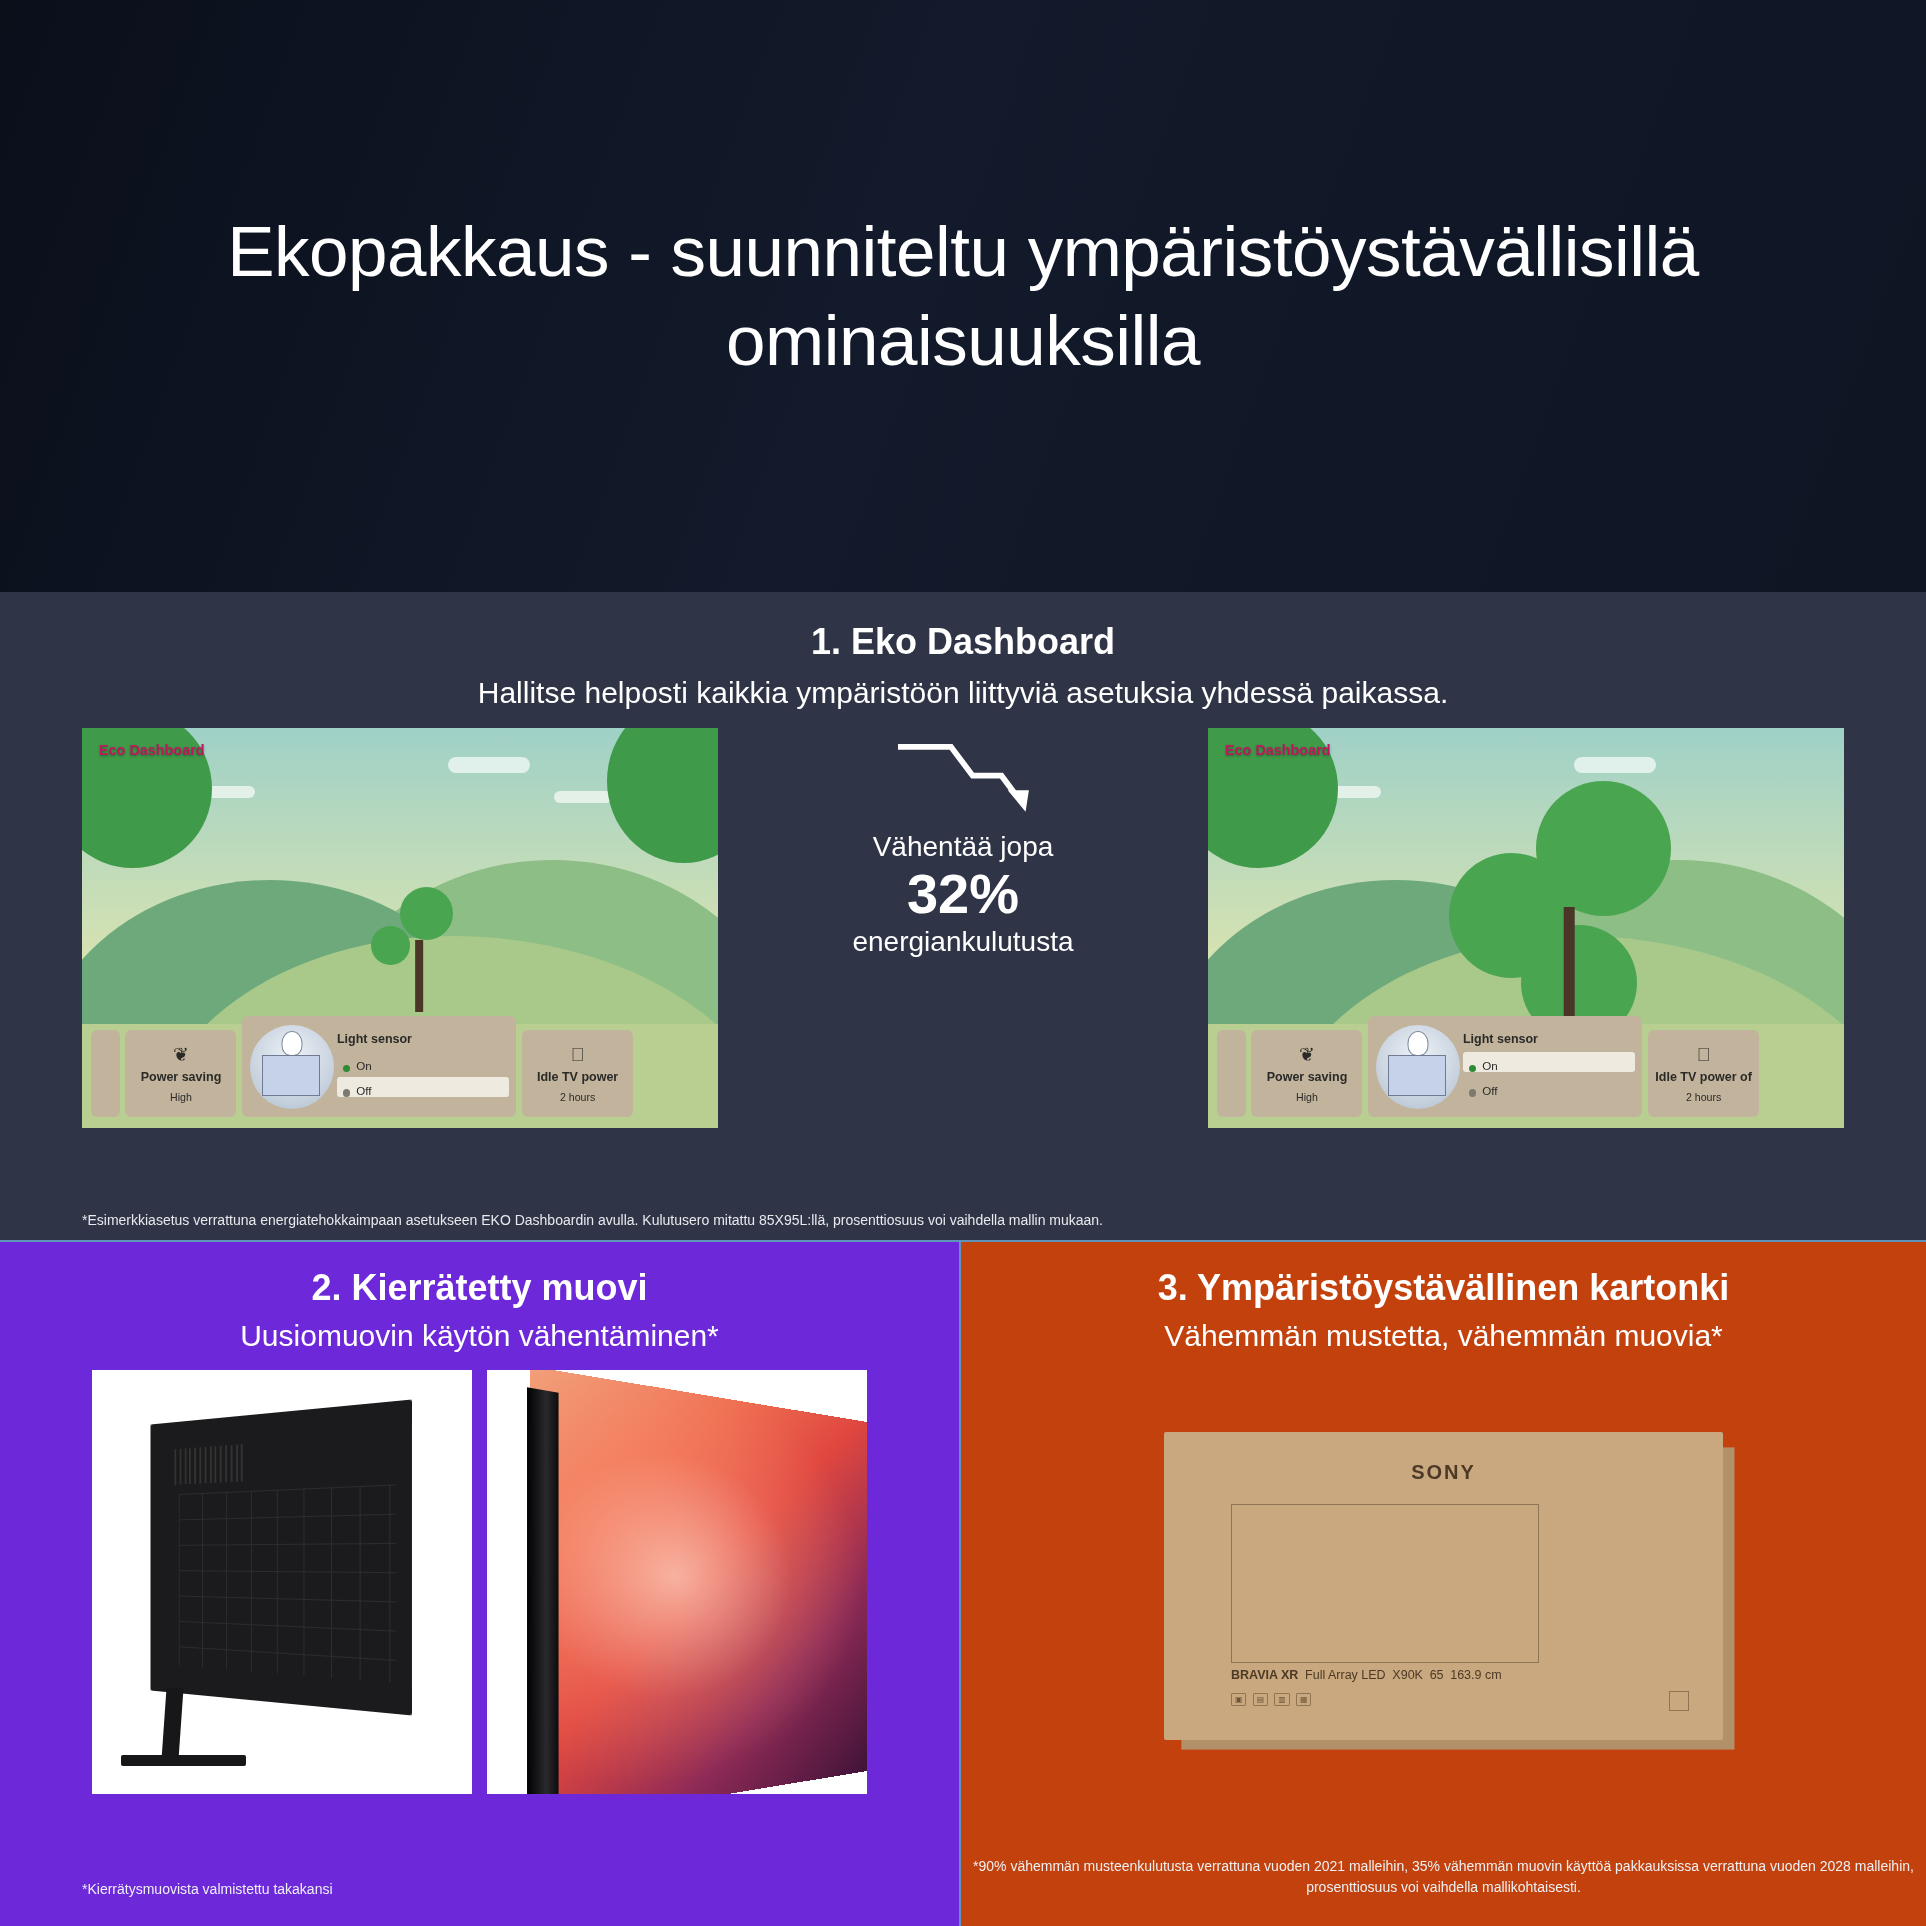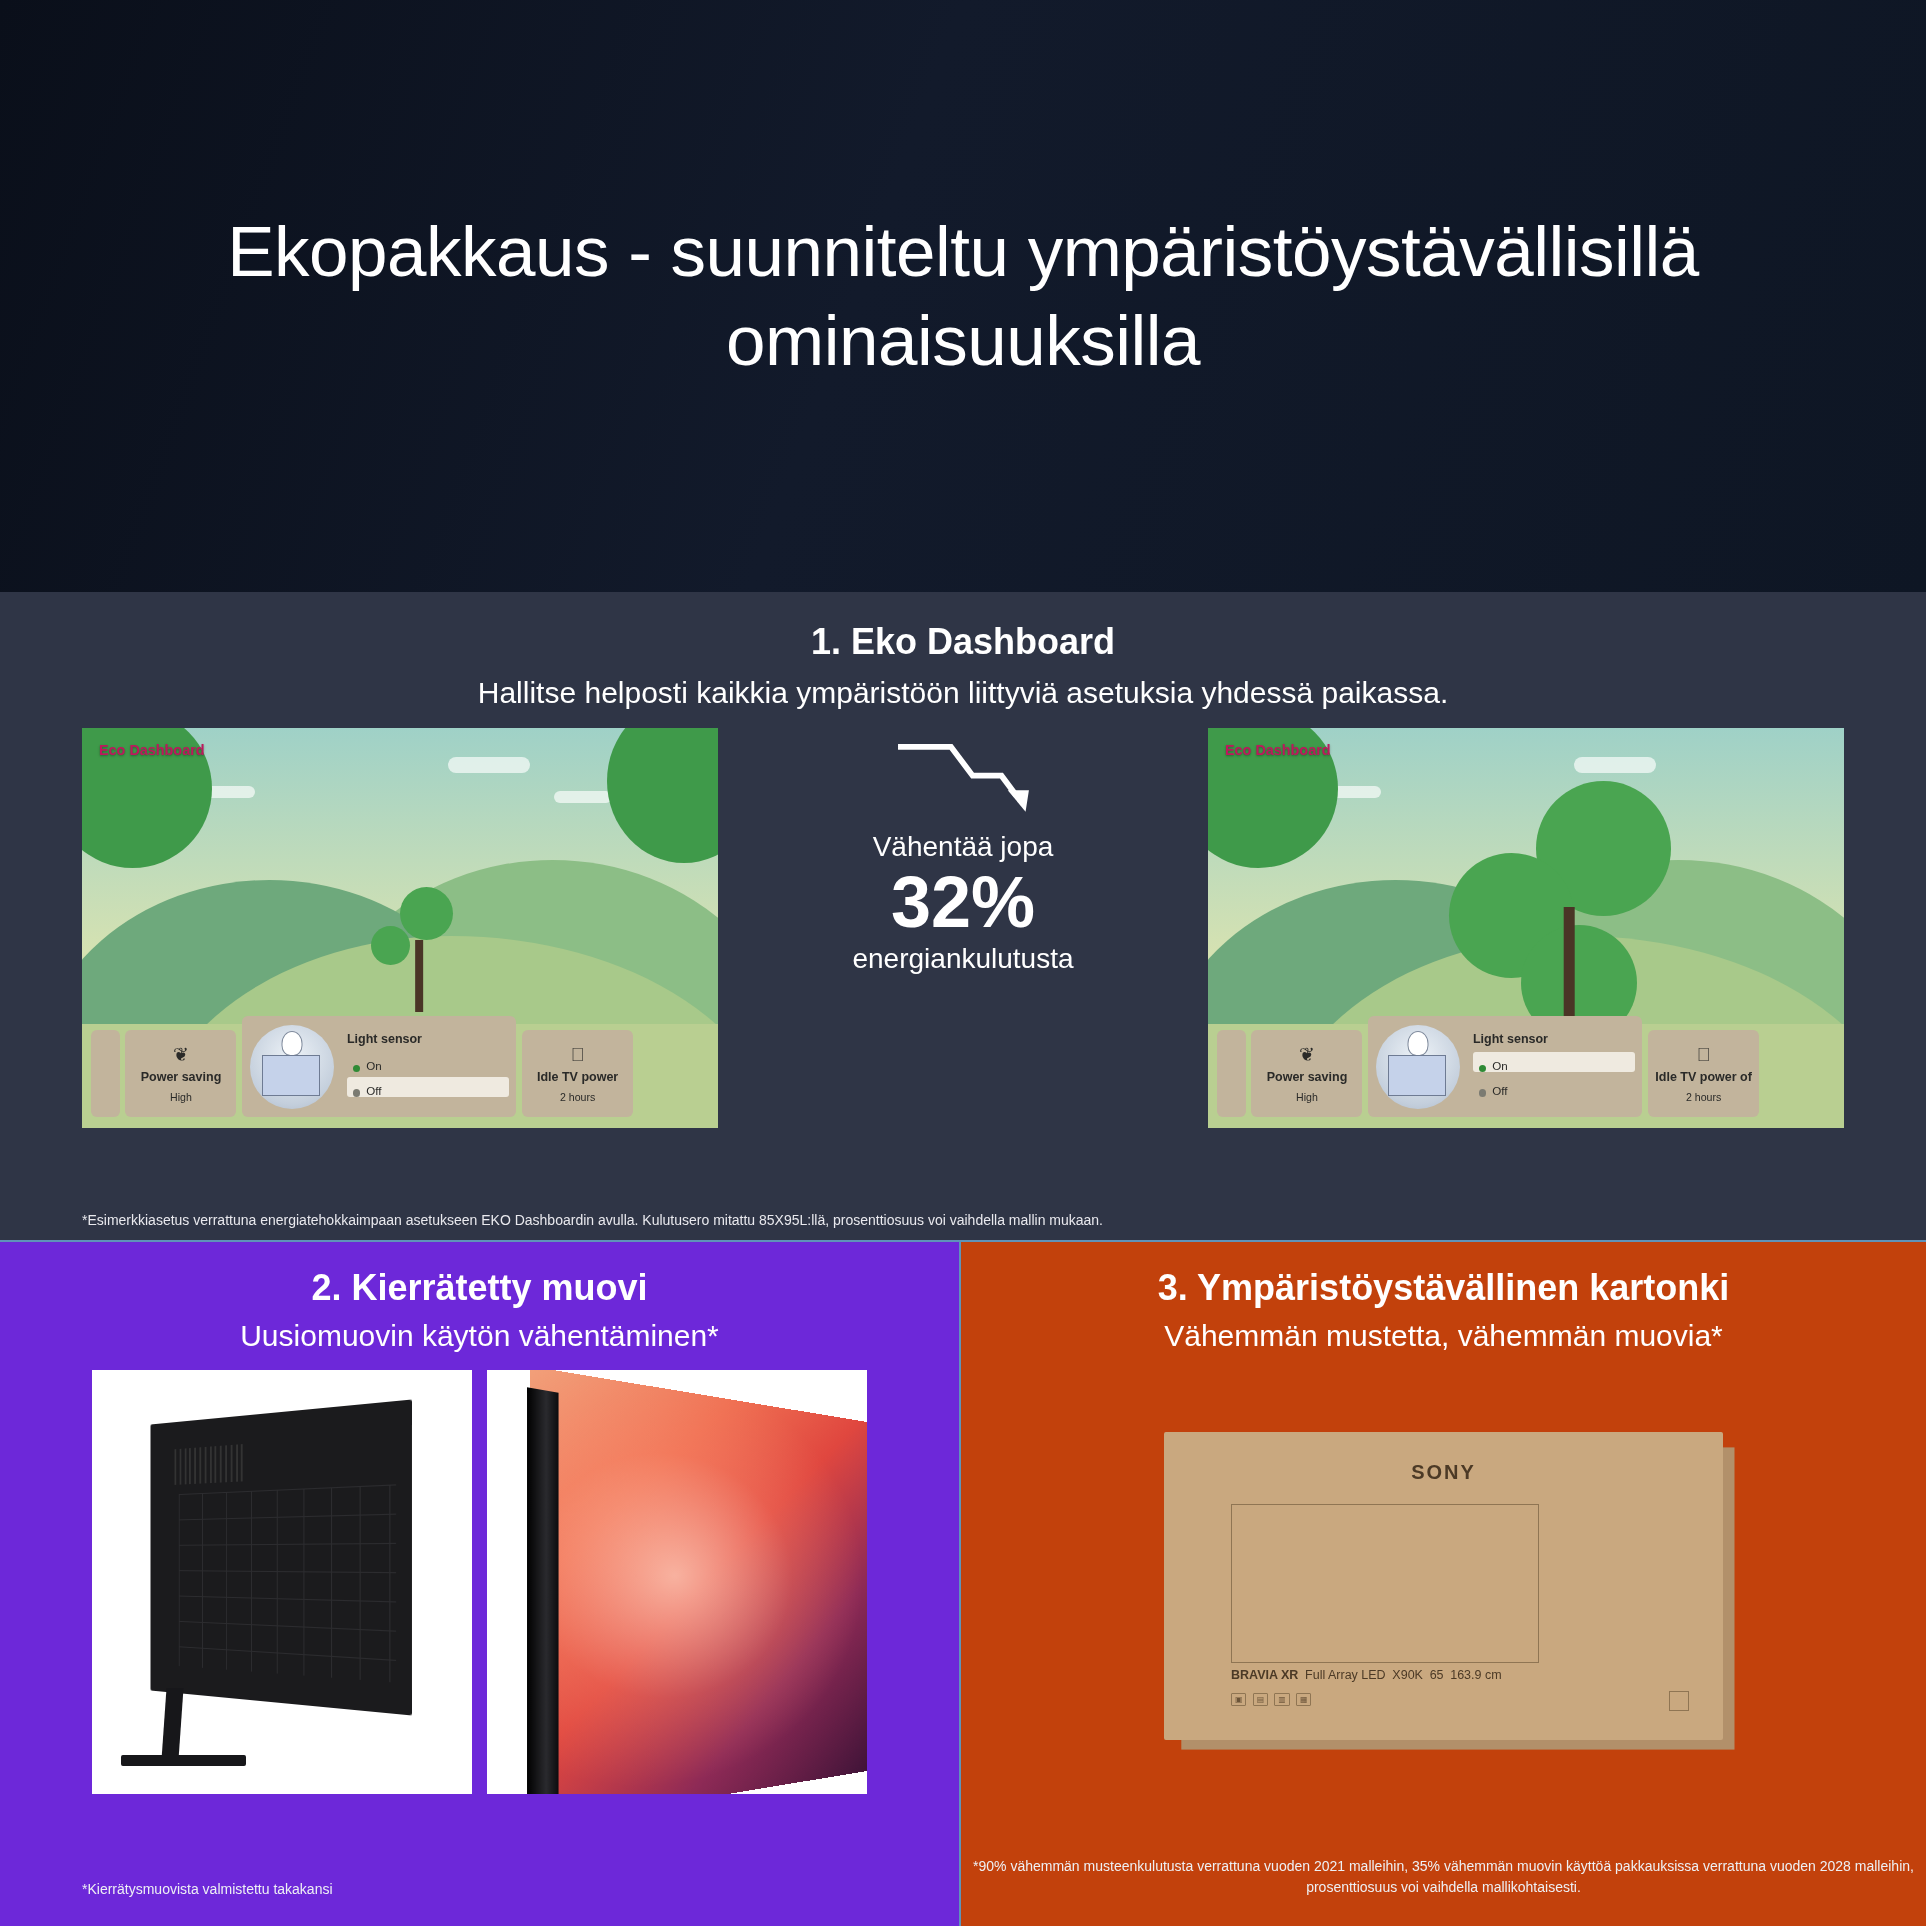--- a/index.html
+++ b/index.html
@@ -116,21 +116,21 @@
   }
   .card {
     background: #c2b49c;
     border-radius: 5.8px;
     color: #2a2a28;
     display: flex; flex-direction: column; align-items: center; justify-content: center;
     padding: 8.7px 4.8px;
   }
   .card.small { width: 29px; height: 87px; }
   .card.power { width: 111px; height: 87px; gap: 6.7px; }
-  .card.sensor { width: 274px; height: 101px; flex-direction: row; gap: 13px; padding: 7.7px; align-items: center; justify-content: flex-start;}
+  .card.sensor { width: 274px; height: 101px; flex-direction: row; gap: 3px; padding: 7.7px; align-items: center; justify-content: flex-start;}
   .card.idle { width: 111px; height: 87px; gap: 6.7px; }
   .card-title { font-size: 12.5px; font-weight: bold; }
   .card-value { font-size: 10.6px; }
   .bulb-box {
     width: 84px; height: 84px; border-radius: 50%;
     background: radial-gradient(circle at 50% 38%, #eef3f8 0%, #c4cfdc 70%, #aab7c7 100%);
     position: relative; flex: 0 0 auto;
   }
   .bulb-box .screen {
     position: absolute; left: 12.5px; top: 30px; width: 58px; height: 41px;
@@ -151,21 +151,21 @@
   .icon-glyph { font-size: 19px; line-height: 1; }
 
   
   .mid {
     width: 366px;
     text-align: center;
     padding-top: 14.4px;
   }
   .mid .arrow { margin: 0 auto 11.6px auto; display:block; }
   .mid .vah { font-size: 28px; font-weight: 400; }
-  .mid .pct { font-size: 72px; font-weight: bold; line-height: 1.05; margin: 1.9px 0 2.9px 0;}
+  .mid .pct { font-size: 56px; font-weight: bold; line-height: 1.05; margin: 1.9px 0 2.9px 0;}
   .mid .energ { font-size: 28px; font-weight: 400; }
 
   .footnote1 {
     position: absolute; left: 82px; bottom: 12.5px;
     font-size: 14px; color: #e9e9ee; font-weight: 400;
   }
 
   
   .bottom {
     display: flex;

